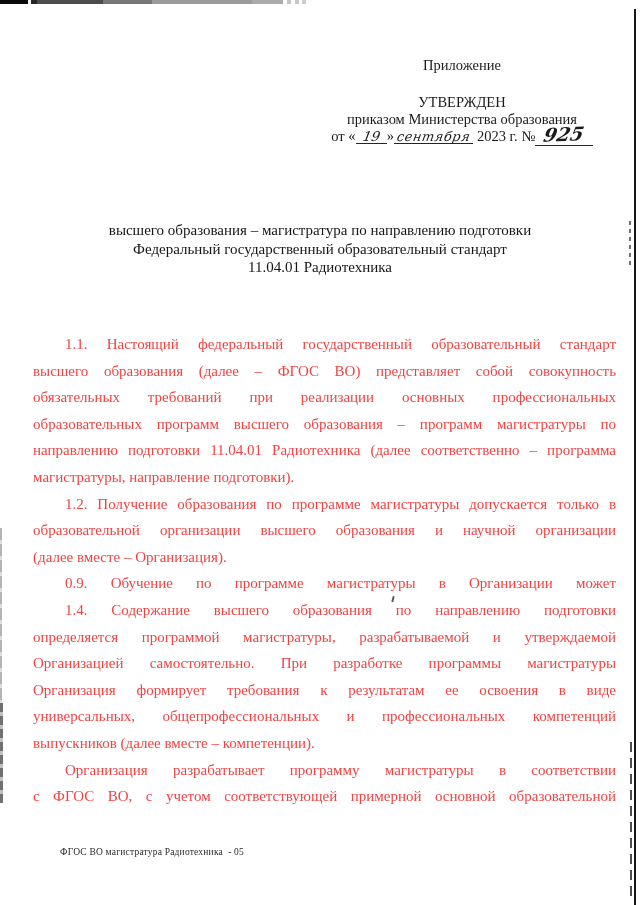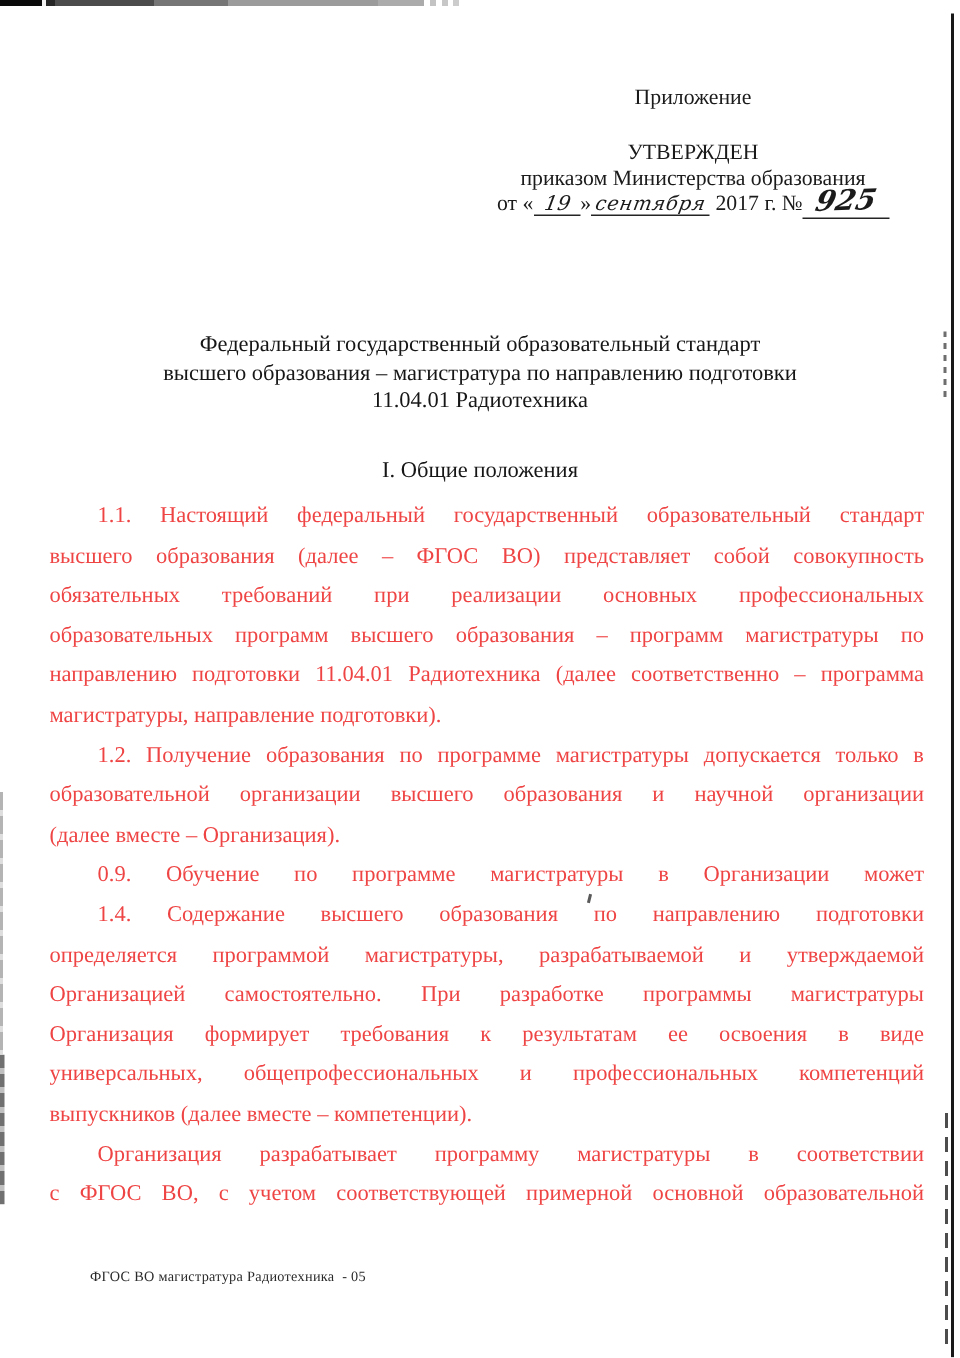--- a/index.html
+++ b/index.html
@@ -120,30 +120,29 @@
   <div class="edge-dashes-right-upper"></div>
   <div class="edge-dashes-right-lower"></div>
   <div class="edge-marks-left-upper"></div>
   <div class="edge-marks-left-lower"></div>
   <div class="ink-speck"></div>
 
   <div class="approval">
     <div class="annex-label">Приложение</div>
     <div>УТВЕРЖДЕН</div>
     <div>приказом Министерства образования</div>
-    <div class="date-row"><span>от «</span><span class="u day"><span class="hw hw-day">19</span></span><span>»</span><span class="u month"><span class="hw hw-month">сентября</span></span><span>&nbsp;</span><span>2017 г. №</span><span class="u num"><span class="hw hw-num">925</span></span></div>
+    <div class="date-row"><span>от «</span><span class="u day"><span class="hw hw-day">19</span></span><span>»</span><span class="u month"><span class="hw hw-month">сентября</span></span><span>&nbsp;</span><span>2023 г. №</span><span class="u num"><span class="hw hw-num">925</span></span></div>
   </div>
 
   <div class="doc-title">
+    <div>высшего образования – магистратура по направлению подготовки</div>
     <div>Федеральный государственный образовательный стандарт</div>
-    <div>высшего образования – магистратура по направлению подготовки</div>
     <div>11.04.01 Радиотехника</div>
   </div>
 
-  <div class="section-heading">I. Общие положения</div>
 
   <div class="body-text">
       <div>
         <div class="line indent">1.1. Настоящий федеральный государственный образовательный стандарт</div>
         <div class="line">высшего образования (далее – ФГОС ВО) представляет собой совокупность</div>
         <div class="line">обязательных требований при реализации основных профессиональных</div>
         <div class="line">образовательных программ высшего образования – программ магистратуры по</div>
         <div class="line">направлению подготовки 11.04.01 Радиотехника (далее соответственно – программа</div>
         <div class="line plain">магистратуры, направление подготовки).</div>
       </div>

